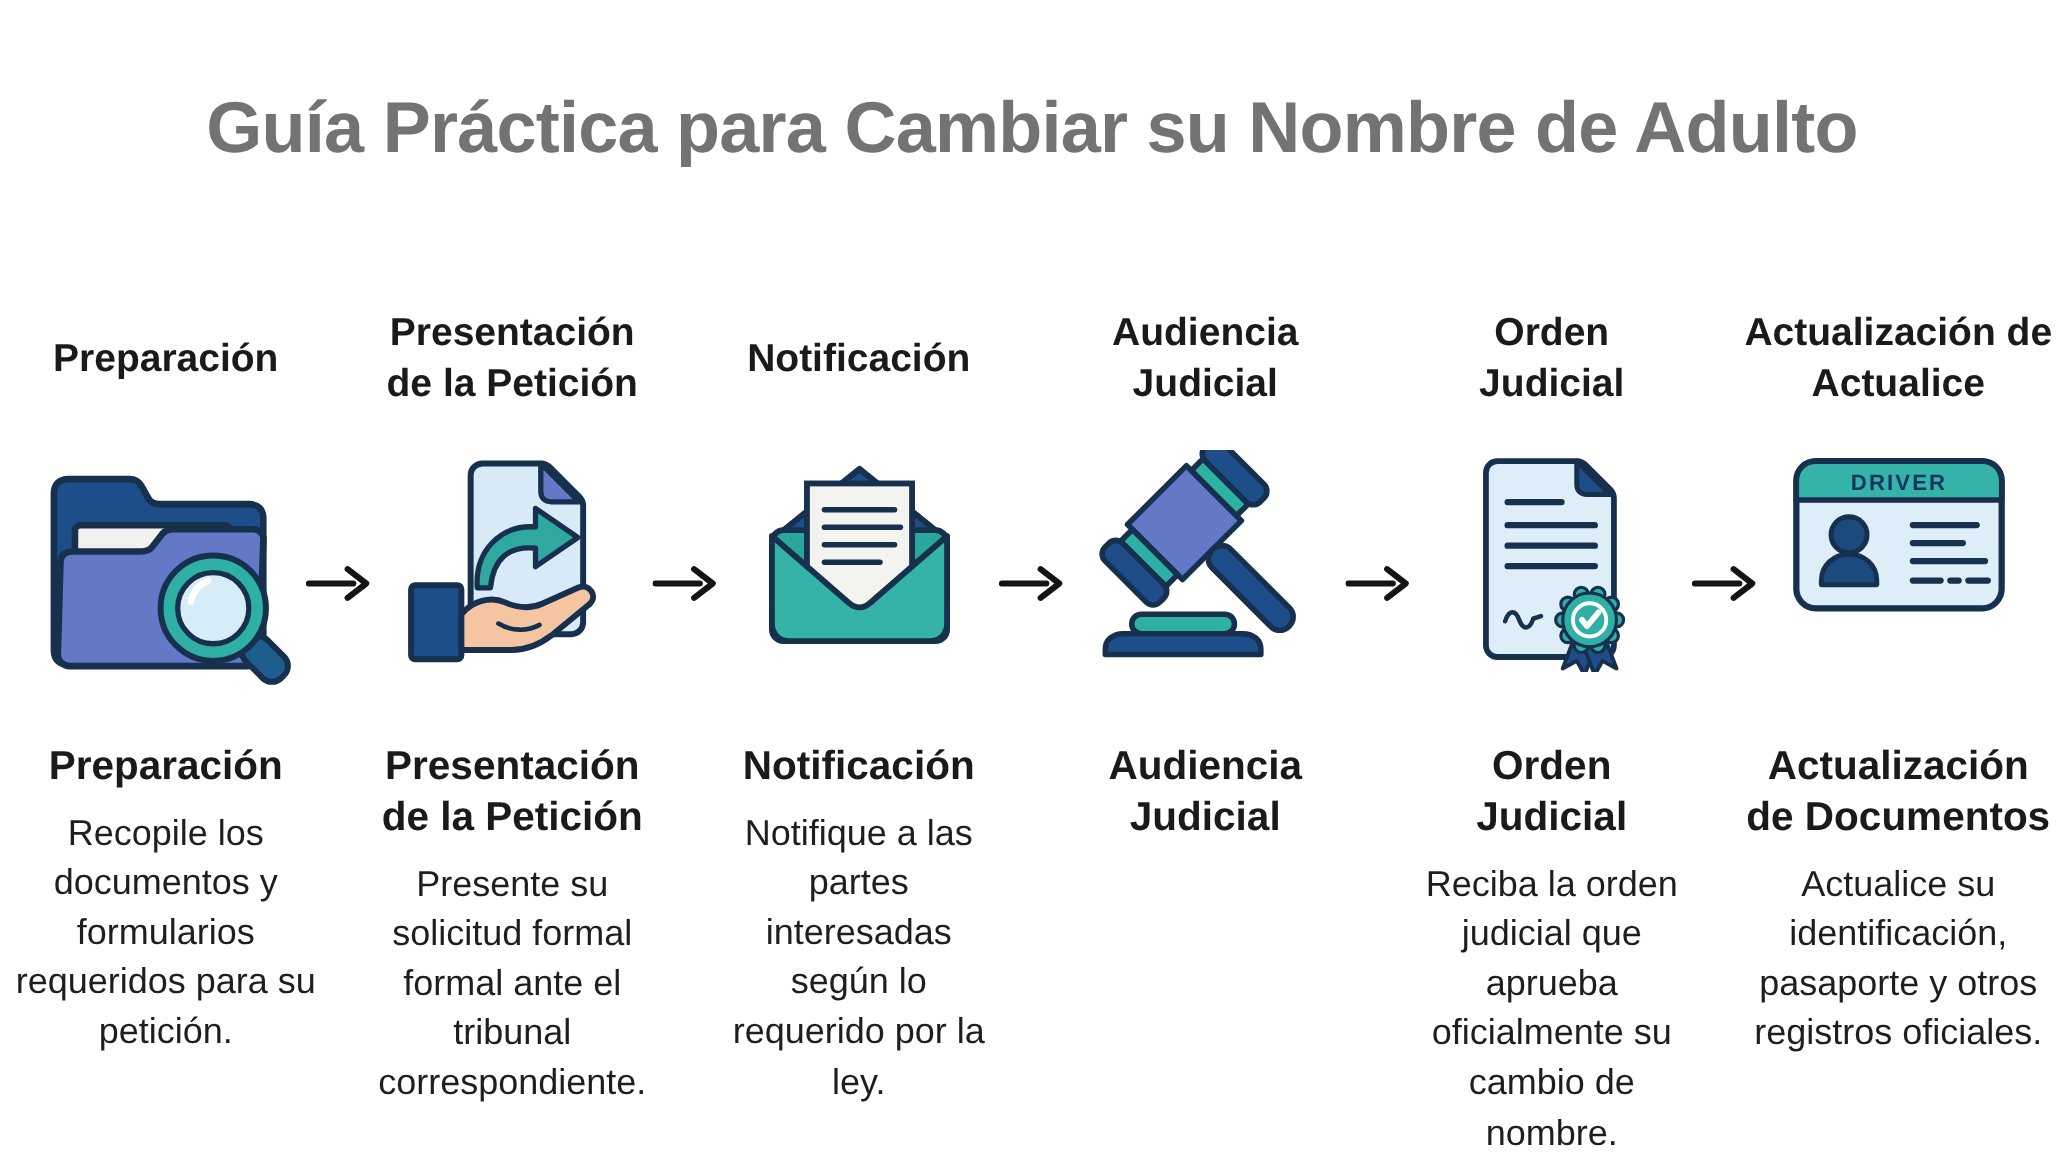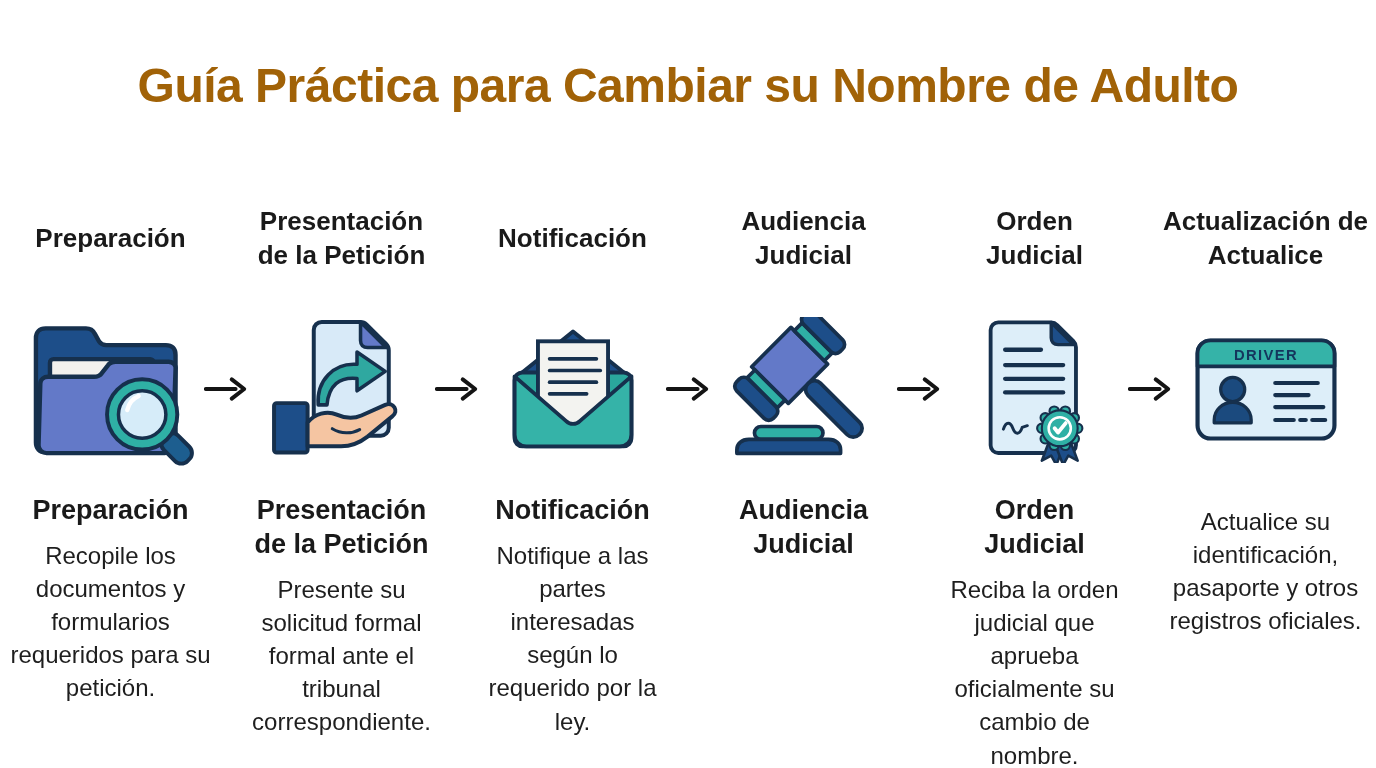--- a/index.html
+++ b/index.html
@@ -2,40 +2,40 @@
 <html><head>
 <meta charset="utf-8">
 <style>
   html,body{margin:0;padding:0;background:#ffffff;}
   .page{
     width:1376px;height:768px;position:relative;overflow:hidden;background:#ffffff;
     font-family:"Liberation Sans","DejaVu Sans",sans-serif;color:#141414;
   }
   .title{
     margin:58px 0 0 0;text-align:center;font-size:48px;font-weight:700;
-    letter-spacing:-0.5px;color:#a16207;
+    letter-spacing:-0.5px;color:#737373;
   }
   .flow{
     display:grid;
     grid-template-columns:187px 44px 187px 44px 187px 44px 187px 44px 187px 44px 187px;
     grid-template-rows:92px 178px auto;
     row-gap:15px;
     padding:0 17px;
     margin-top:80px;
   }
   .c1{grid-column:1}.a1{grid-column:2}.c2{grid-column:3}.a2{grid-column:4}
   .c3{grid-column:5}.a3{grid-column:6}.c4{grid-column:7}.a4{grid-column:8}
   .c5{grid-column:9}.a5{grid-column:10}.c6{grid-column:11}
   .r1{grid-row:1}.r2{grid-row:2}.r3{grid-row:3}
   .top-label{
     display:flex;align-items:center;justify-content:center;text-align:center;
     font-weight:700;font-size:26px;line-height:1.3;white-space:pre-line;color:#1a1a1a;
     margin:0 -12px;
   }
-  .icon-cell{display:flex;align-items:center;justify-content:center;}
+  .icon-cell{display:flex;align-items:flex-start;justify-content:center;}
   .arrow-cell{display:flex;align-items:center;justify-content:center;}
   .bottom-cell{text-align:center;margin:0 -8px;}
   .step-heading{
     font-size:27px;font-weight:700;line-height:1.26;white-space:pre-line;color:#1a1a1a;
   }
   .step-desc{
     margin-top:12px;font-size:24px;line-height:1.38;white-space:pre-line;color:#1e1e1e;
   }
   svg{display:block;}
 </style>
@@ -229,20 +229,22 @@
       <div class="step-heading">Orden
 Judicial</div>
       <div class="step-desc">Reciba la orden
 judicial que
 aprueba
 oficialmente su
 cambio de
 nombre.</div>
     </div>
     <div class="bottom-cell c6 r3">
+      <div class="step-heading">Actualización
+de Documentos</div>
       <div class="step-desc">Actualice su
 identificación,
 pasaporte y otros
 registros oficiales.</div>
     </div>
 
   </div>
 </div>
 
 </body></html>

